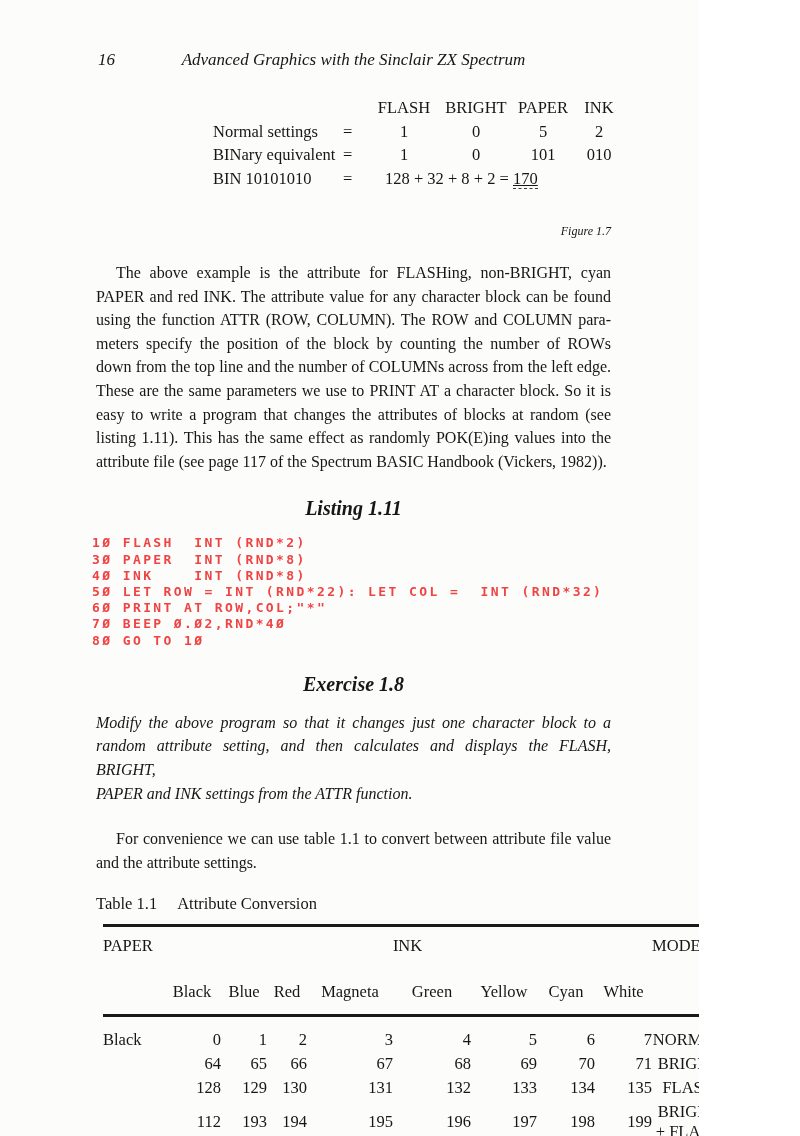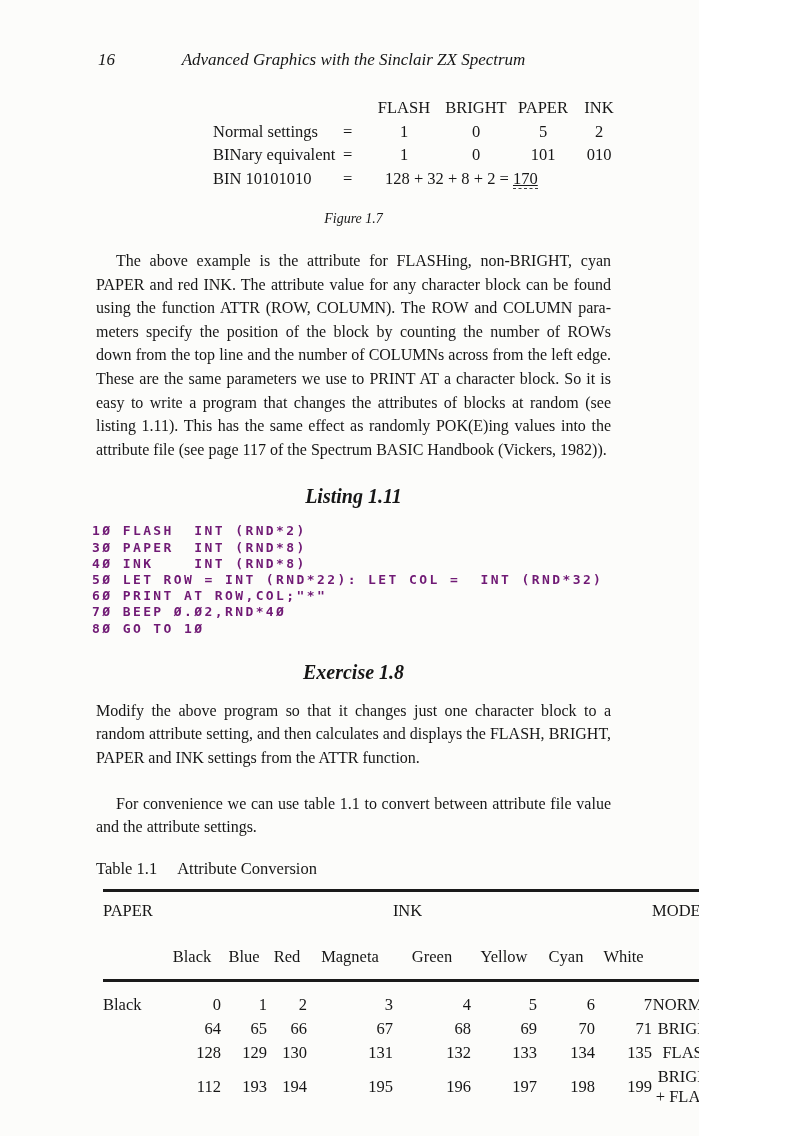--- a/index.html
+++ b/index.html
@@ -24,46 +24,46 @@
     display:grid;
     grid-template-columns:130px 24px 74px 70px 64px 48px;
     margin-left:117px;
     line-height:23.5px;
     font-size:16.5px;
   }
   .fig-grid .ctr{text-align:center;}
   .fig-grid .eq{text-align:left;}
   .span4{grid-column:3/7;padding-left:18px;white-space:nowrap;}
   .total{text-decoration:underline;border-bottom:1px dashed #3a3a3a;padding-bottom:0px;}
-  .fig-caption{text-align:center;font-style:italic;margin-top:21px;font-size:14px;}
+  .fig-caption{text-align:right;font-style:italic;margin-top:34px;font-size:12px;}
 
   
   .para{line-height:23.6px;font-size:16px;}
   .p1{margin-top:22px;}
   .p2{margin-top:22px;}
   .jline{text-align:justify;text-align-last:justify;}
   .jline.last{text-align-last:auto;}
   .indent{text-indent:20px;}
 
   
   .listing-sec{margin-top:24px;}
   .subhead{font-style:italic;font-weight:bold;font-size:20px;margin:16px;line-height:22px;text-align:center;}
   .code{
     font-family:"DejaVu Sans Mono",monospace;
     font-size:13px;font-weight:bold;
     letter-spacing:2.4px;
     line-height:16.2px;
     margin:12px 0 0 -4px;
-    color:#701a75;
+    color:#ef4444;
   }
   .code-line{white-space:pre;}
 
   
   .exercise-sec{margin-top:24px;}
-  .exercise-sec .para{margin-top:2px;}
+  .exercise-sec .para{margin-top:2px;font-style:italic;}
 
   
   .table-sec{margin-top:14px;}
   .tbl-caption{font-size:16.5px;margin-top:20px;}
   .capgap{margin-left:20px;}
   .attr-table{
     border-collapse:collapse;table-layout:fixed;
     width:622px;margin:10px 0 0 7px;
     border-top:3px solid #1a1a1a;
     font-size:16.5px;color:#161616;

